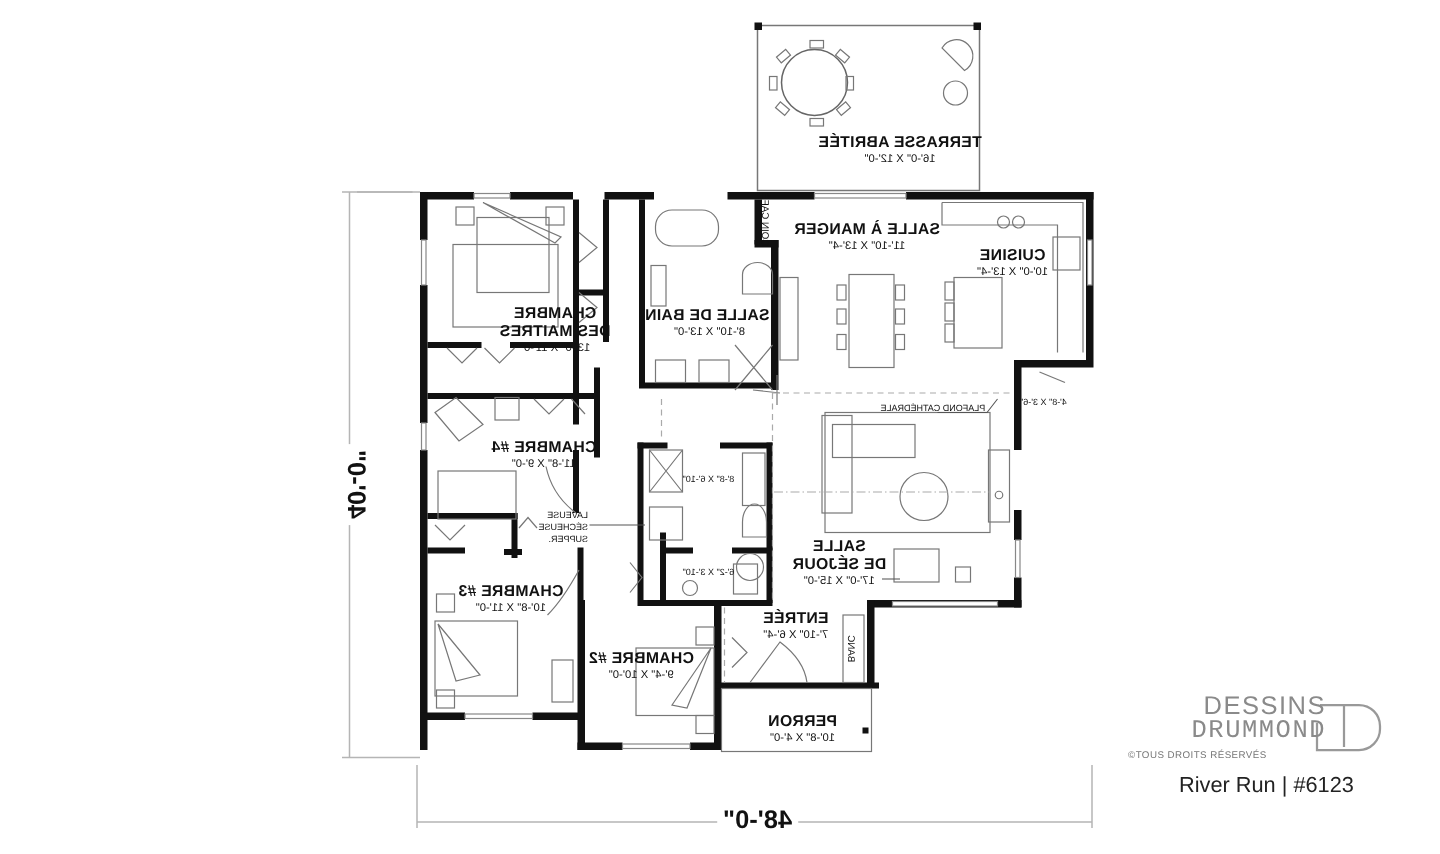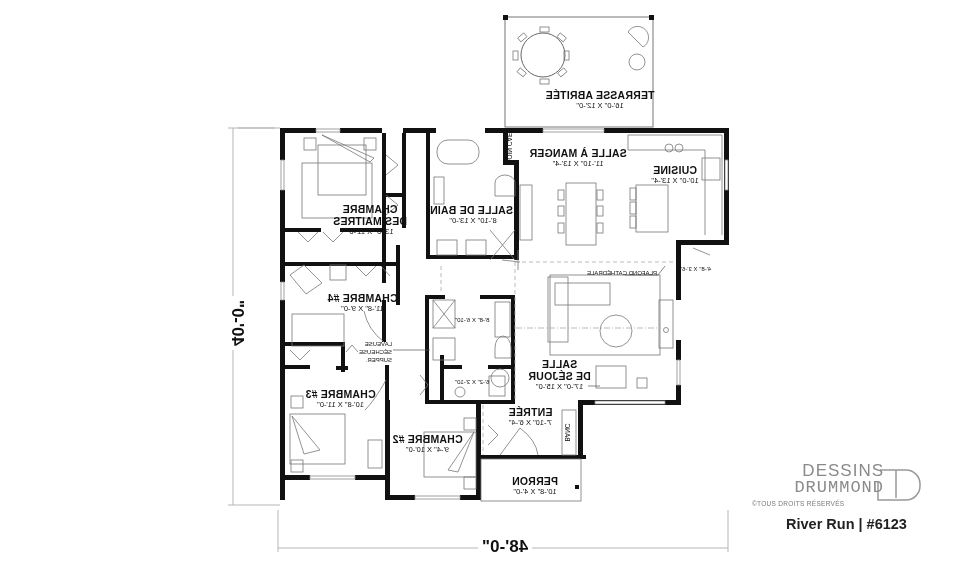--- a/index.html
+++ b/index.html
@@ -10,21 +10,21 @@
   .lbl .name { font-weight:bold; font-size:10.5px; line-height:12px; letter-spacing:0.2px; }
   .lbl .dim { font-size:7.5px; line-height:9px; }
   .small { position:absolute; font-size:6px; transform:scaleX(-1); white-space:nowrap; }
   .vert { position:absolute; font-size:6.5px; transform:rotate(90deg) scaleX(-1); transform-origin:center; white-space:nowrap; }
   .dimlbl { position:absolute; font-weight:bold; font-size:17px; background:#fff; white-space:nowrap; }
   .logo { position:absolute; left:752px; top:462px; width:180px; height:80px; }
   .logo .l1, .logo .l2 { position:absolute; color:#8a8a8a; font-size:17px; letter-spacing:1px; line-height:18px; right:48px; text-align:center; }
   .logo .l1 { top:0; }
   .logo .l2 { top:17px;font-family:Liberation Mono, monospace; }
   .logo .l3 { position:absolute; top:38px; left:0; font-size:6.5px; color:#777; letter-spacing:0.3px; }
-  .logo .l4 { position:absolute; top:54px; left:34px; font-size:14.5px; color:#222; font-weight:bold; }
+  .logo .l4 { position:absolute; top:54px; left:34px; font-size:14.5px; color:#222; font-weight:normal; }
 </style>
 </head>
 <body>
 
 <div class="plan">
   <svg width="960" height="569" viewBox="0 0 960 569">
     <g fill="none" stroke="#b5b5b5" stroke-width="1">
 
       <line x1="233" y1="128" x2="233" y2="505"></line>
       <line x1="228" y1="128" x2="280" y2="128"></line>

